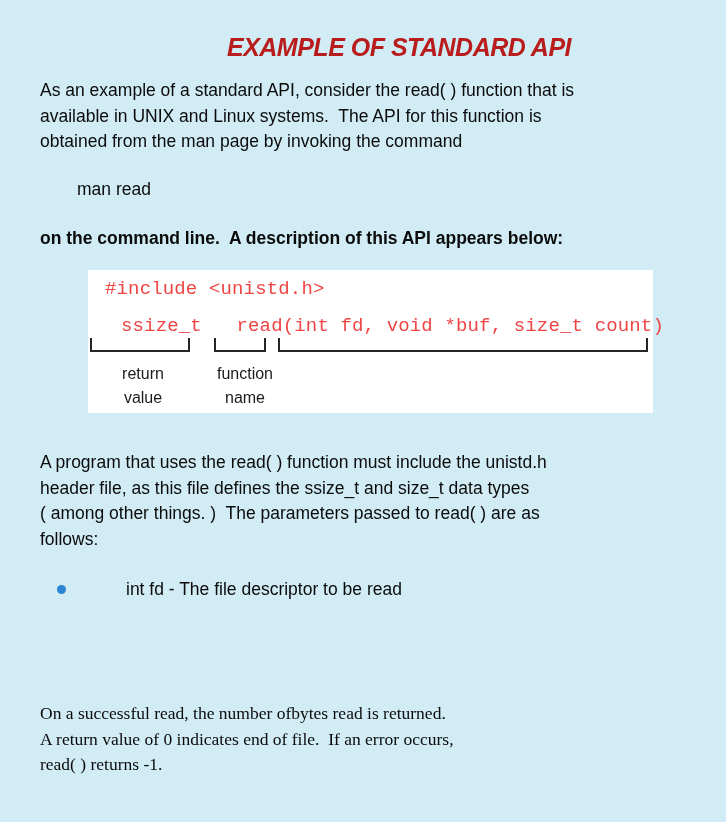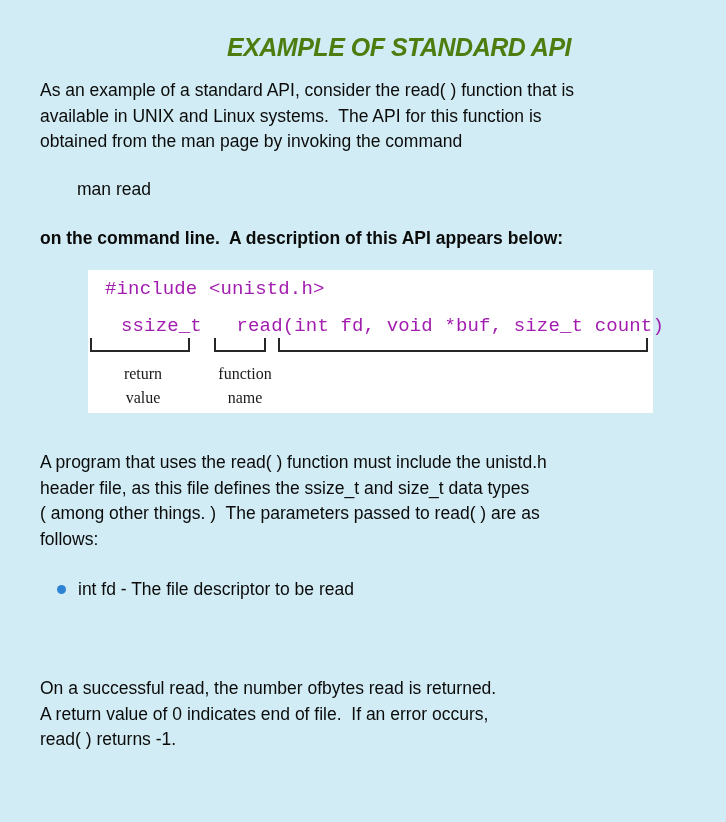--- a/index.html
+++ b/index.html
@@ -23,52 +23,52 @@
     top: 33px;
     left: 0;
     width: 726px;
     box-sizing: border-box;
     padding-left: 72px;
     text-align: center;
     font-style: italic;
     font-weight: bold;
     font-size: 25px;
     letter-spacing: -0.5px;
-    color: #4d7c0f;
+    color: #b91c1c;
   }
 
   .bodytext {
     position: absolute;
     font-size: 17.5px;
     line-height: 25.5px;
     width: 660px;
   }
   .p1  { top: 78px;  left: 40px; }
   .cmd { top: 177px; left: 77px; width: 300px; }
   .p2  { top: 226px; left: 40px; font-weight: bold; }
   .p3  { top: 450px; left: 40px; }
-  .p4  { top: 676px; left: 40px; }
+  .p4  { top: 701px; left: 40px; font-family: Liberation Serif, serif; }
 
   
   .apibox {
     position: absolute;
     top: 270px;
     left: 88px;
     width: 565px;
     height: 143px;
     background: #ffffff;
   }
   .codeline {
     position: absolute;
     left: 17px;
     font-family: "Liberation Mono", monospace;
     font-size: 19px;
     line-height: 22px;
     letter-spacing: 0.15px;
-    color: #a21caf;
+    color: #ef4444;
     white-space: pre;
   }
   .code1 { top: 8px; }
   .code2 { top: 45px; margin-left: 16px; }
   .brk {
     position: absolute;
     top: 68px;
     height: 14px;
     border-left: 2px solid #262626;
     border-right: 2px solid #262626;
@@ -78,21 +78,20 @@
   .brk1 { left: 2px;   width: 100px; }
   .brk2 { left: 126px; width: 52px;  }
   .brk3 { left: 190px; width: 370px; }
   .brklabel {
     position: absolute;
     top: 92px;
     text-align: center;
     font-size: 16px;
     line-height: 24px;
     color: #1a1a1a;
-    font-family: Liberation Serif, serif;
   }
   .lblA { left: 5px;   width: 100px; }
   .lblB { left: 107px; width: 100px; }
   .lblC { left: 200px; width: 368px; }
 
   
   .bullets {
     position: absolute;
     top: 577px;
     left: 57px;
@@ -107,20 +106,21 @@
     width: 9px;
     height: 9px;
     border-radius: 50%;
     background: #2e84d4;
     margin-top: 8px;
     margin-right: 12px;
   }
   .bullet-text {
     font-size: 17.5px;
     line-height: 25.5px;
+    margin-left: 48px;
   }
 </style>
 </head>
 <body>
 
 <div class="slide">
 
   <div class="title">EXAMPLE OF STANDARD API</div>
 
   <div class="bodytext cmd pre">man read</div>

